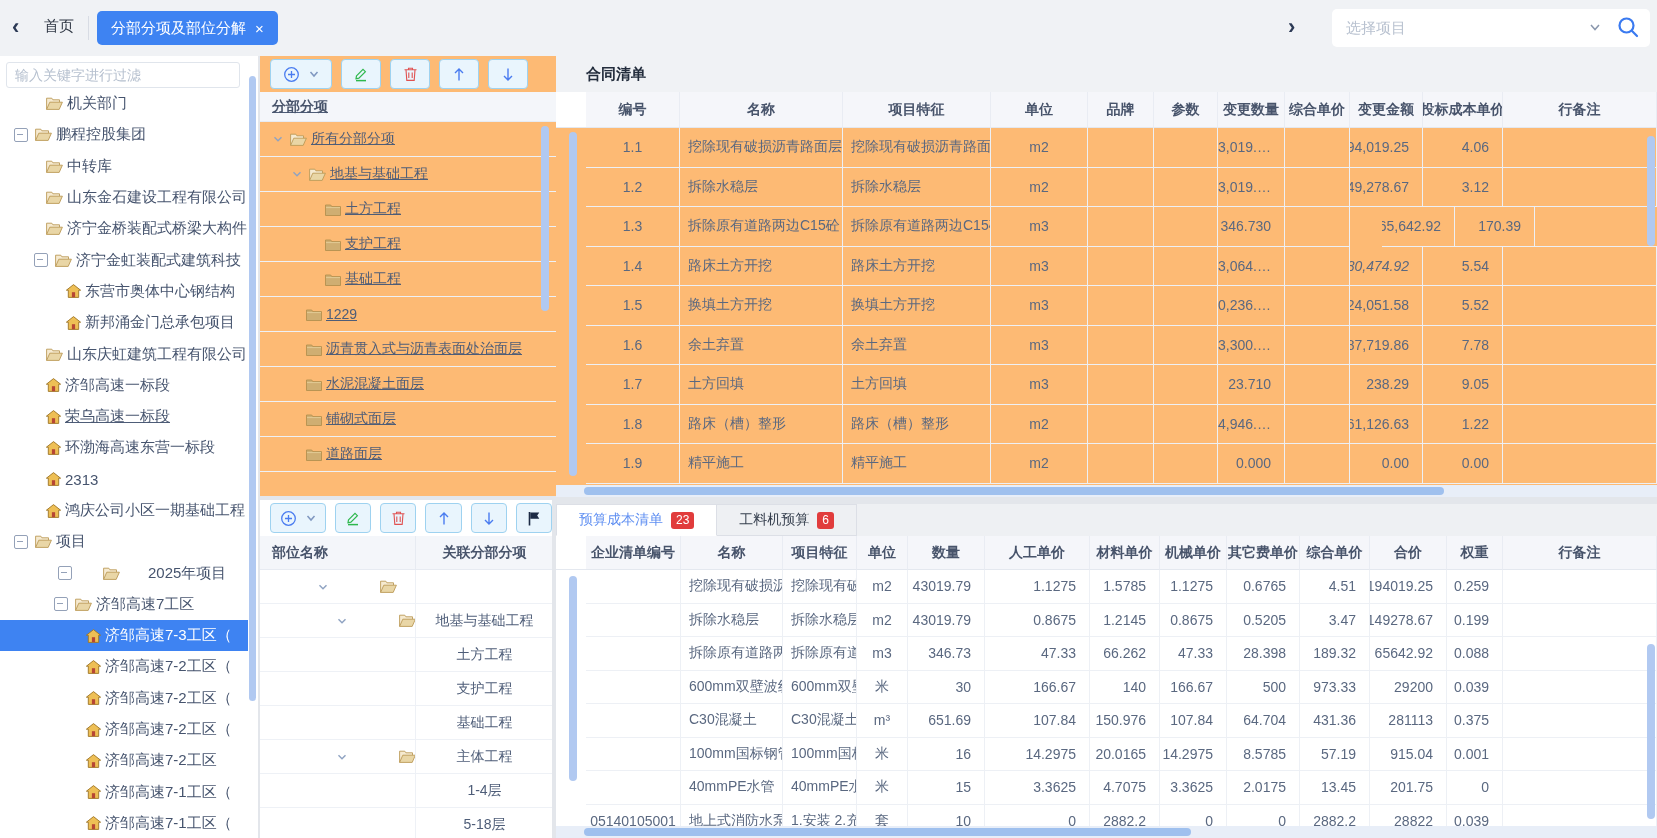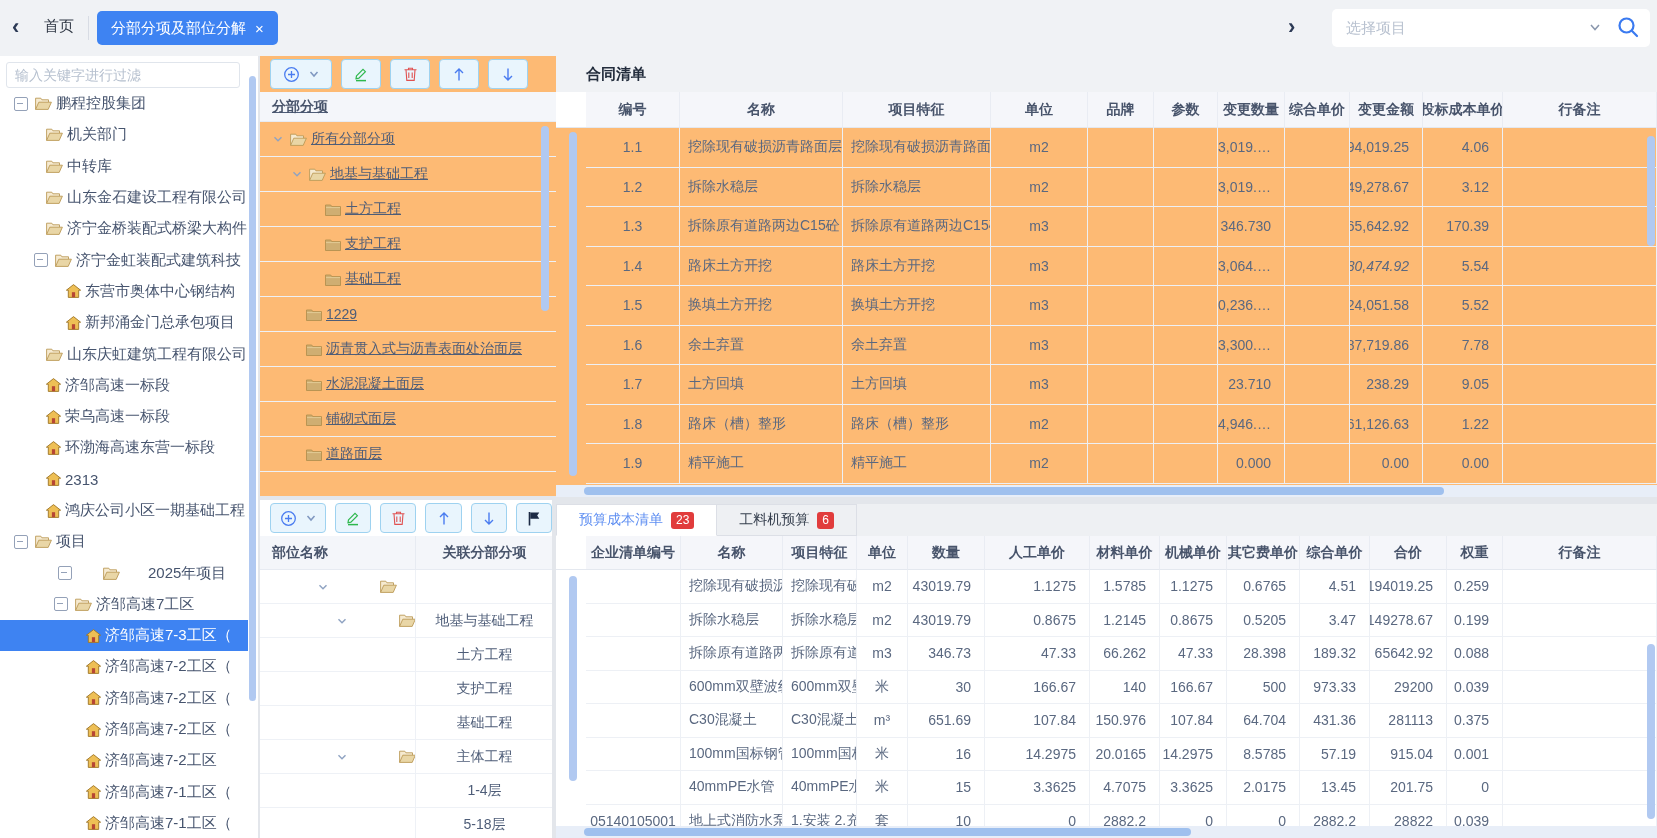--- a/index.html
+++ b/index.html
@@ -111,44 +111,44 @@
             <path d="M15.8 15.8 L21 21" stroke="#3a7af0" stroke-width="2.2" stroke-linecap="round"></path>
           </svg>
       </span>
     </div>
   </div>
 
   <div id="sidebar">
     <input id="filter-box" placeholder="输入关键字进行过滤" style="">
     <div id="org-tree">
         <div class="trow" style="height: 31.3px;">
+          <span class="tind" style="width: 34px;"></span>
+          <span class="tind" style="width:12px"></span>
+          <svg class="ic" width="17" height="13" viewBox="0 0 17 13">
+            <path d="M.6 12.4 V1.2 h5.2 l1.1 1.6 h6.6 v2.4" fill="#f6ead0" stroke="#bb9a57" stroke-width=".9"></path>
+            <path d="M.6 12.4 L3.8 5.2 h12.6 L13.2 12.4 Z" fill="#e9d6a6" stroke="#bb9a57" stroke-width=".9"></path>
+          </svg>
+          <span class="tlabel">机关部门</span>
+        </div>
+        <div class="trow" style="height: 31.3px;">
           <span class="tind" style="width: 14px;"></span>
           <span class="expbox"></span>
           <svg class="ic" width="17" height="13" viewBox="0 0 17 13">
             <path d="M.6 12.4 V1.2 h5.2 l1.1 1.6 h6.6 v2.4" fill="#f6ead0" stroke="#bb9a57" stroke-width=".9"></path>
             <path d="M.6 12.4 L3.8 5.2 h12.6 L13.2 12.4 Z" fill="#e9d6a6" stroke="#bb9a57" stroke-width=".9"></path>
           </svg>
           <span class="tlabel">鹏程控股集团</span>
         </div>
         <div class="trow" style="height: 31.3px;">
           <span class="tind" style="width: 34px;"></span>
           <span class="tind" style="width:12px"></span>
           <svg class="ic" width="17" height="13" viewBox="0 0 17 13">
             <path d="M.6 12.4 V1.2 h5.2 l1.1 1.6 h6.6 v2.4" fill="#f6ead0" stroke="#bb9a57" stroke-width=".9"></path>
             <path d="M.6 12.4 L3.8 5.2 h12.6 L13.2 12.4 Z" fill="#e9d6a6" stroke="#bb9a57" stroke-width=".9"></path>
           </svg>
-          <span class="tlabel">机关部门</span>
-        </div>
-        <div class="trow" style="height: 31.3px;">
-          <span class="tind" style="width: 34px;"></span>
-          <span class="tind" style="width:12px"></span>
-          <svg class="ic" width="17" height="13" viewBox="0 0 17 13">
-            <path d="M.6 12.4 V1.2 h5.2 l1.1 1.6 h6.6 v2.4" fill="#f6ead0" stroke="#bb9a57" stroke-width=".9"></path>
-            <path d="M.6 12.4 L3.8 5.2 h12.6 L13.2 12.4 Z" fill="#e9d6a6" stroke="#bb9a57" stroke-width=".9"></path>
-          </svg>
           <span class="tlabel">中转库</span>
         </div>
         <div class="trow" style="height: 31.3px;">
           <span class="tind" style="width: 34px;"></span>
           <span class="tind" style="width:12px"></span>
           <svg class="ic" width="17" height="13" viewBox="0 0 17 13">
             <path d="M.6 12.4 V1.2 h5.2 l1.1 1.6 h6.6 v2.4" fill="#f6ead0" stroke="#bb9a57" stroke-width=".9"></path>
             <path d="M.6 12.4 L3.8 5.2 h12.6 L13.2 12.4 Z" fill="#e9d6a6" stroke="#bb9a57" stroke-width=".9"></path>
           </svg>
           <span class="tlabel">山东金石建设工程有限公司</span>
@@ -200,21 +200,21 @@
         </div>
         <div class="trow" style="height: 31.3px;">
           <span class="tind" style="width: 34px;"></span>
           <span class="tind" style="width:12px"></span>
           <svg class="ic" width="15" height="14" viewBox="0 0 15 14">
             <path d="M7.5 .6 L14.6 6.2 H12.7 V13.4 H2.3 V6.2 H.4 Z" fill="#eebf55" stroke="#9c7426" stroke-width=".9"></path>
             <rect x="5.9" y="8.2" width="3.2" height="5" fill="#b74634"></rect>
           </svg>
           <span class="tlabel">济邹高速一标段</span>
         </div>
-        <div class="trow" style="height: 31.3px;">
+        <div class="trow" style="height: 31.3px; text-decoration: underline;">
           <span class="tind" style="width: 34px;"></span>
           <span class="tind" style="width:12px"></span>
           <svg class="ic" width="15" height="14" viewBox="0 0 15 14">
             <path d="M7.5 .6 L14.6 6.2 H12.7 V13.4 H2.3 V6.2 H.4 Z" fill="#eebf55" stroke="#9c7426" stroke-width=".9"></path>
             <rect x="5.9" y="8.2" width="3.2" height="5" fill="#b74634"></rect>
           </svg>
           <span class="tlabel">荣乌高速一标段</span>
         </div>
         <div class="trow" style="height: 31.3px;">
           <span class="tind" style="width: 34px;"></span>
@@ -667,21 +667,21 @@
         <div class="tr" style="height: 39.5px;">
           <div class="td ac" style="width: 30px; height: 39.5px;"></div>
           <div class="td ac" style="width: 94px; height: 39.5px;">1.3</div>
           <div class="td al" style="width: 163px; height: 39.5px;">拆除原有道路两边C15砼</div>
           <div class="td al" style="width: 148px; height: 39.5px;">拆除原有道路两边C15砼</div>
           <div class="td ac" style="width: 97px; height: 39.5px;">m3</div>
           <div class="td ac" style="width: 66px; height: 39.5px;"></div>
           <div class="td ac" style="width: 64px; height: 39.5px;"></div>
           <div class="td ar" style="width: 67px; height: 39.5px;">346.730</div>
           <div class="td ar" style="width: 65px; height: 39.5px;"></div>
-          <div class="td ar" style="width: 73px; height: 39.5px;">65,642.92</div>
+          <div class="td ar" style="width: 73px; height: 39.5px; margin-left: 32px;">65,642.92</div>
           <div class="td ar" style="width: 80px; height: 39.5px;">170.39</div>
           <div class="td al" style="width: 154px; height: 39.5px;"></div>
         </div>
         <div class="tr" style="height: 39.5px;">
           <div class="td ac" style="width: 30px; height: 39.5px;"></div>
           <div class="td ac" style="width: 94px; height: 39.5px;">1.4</div>
           <div class="td al" style="width: 163px; height: 39.5px;">路床土方开挖</div>
           <div class="td al" style="width: 148px; height: 39.5px;">路床土方开挖</div>
           <div class="td ac" style="width: 97px; height: 39.5px;">m3</div>
           <div class="td ac" style="width: 66px; height: 39.5px;"></div>

